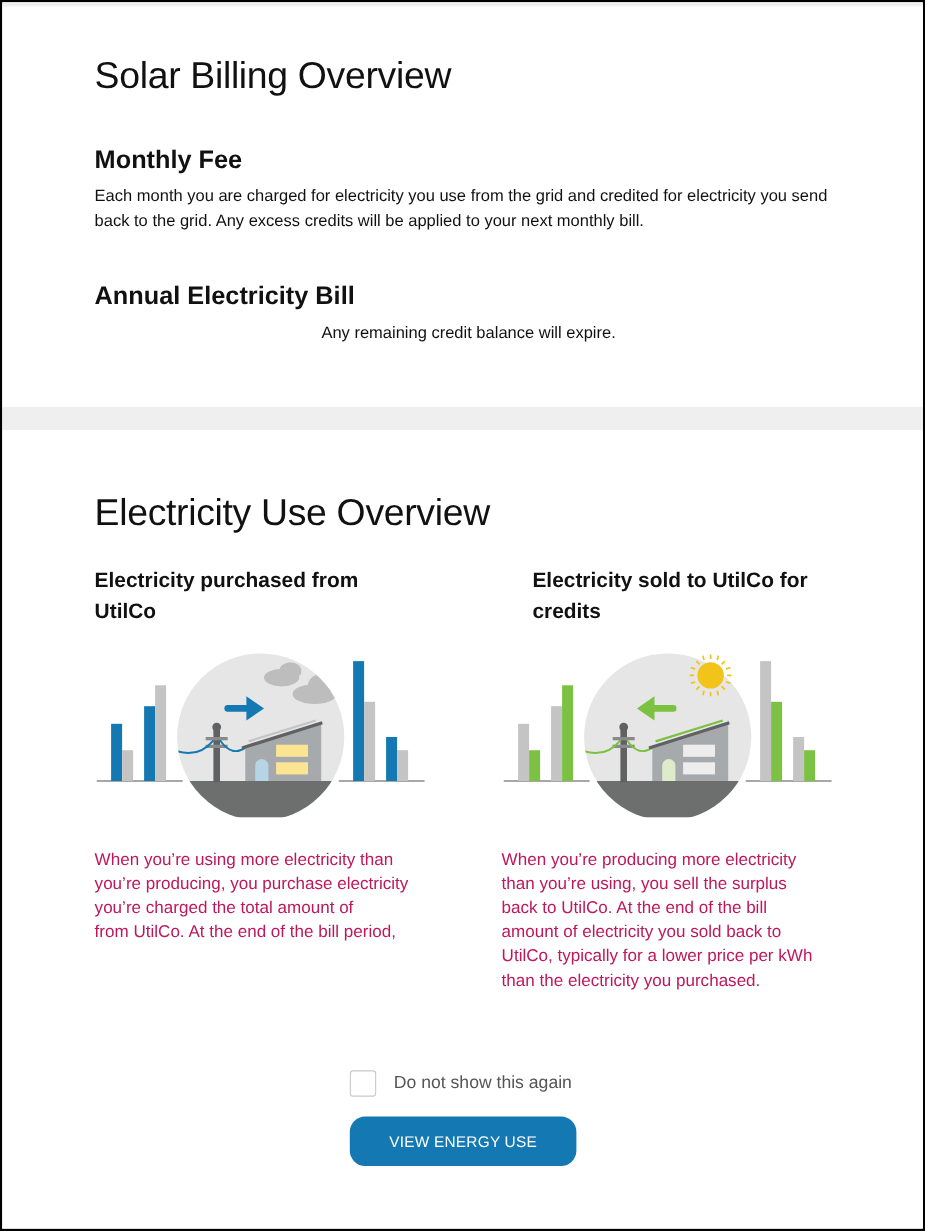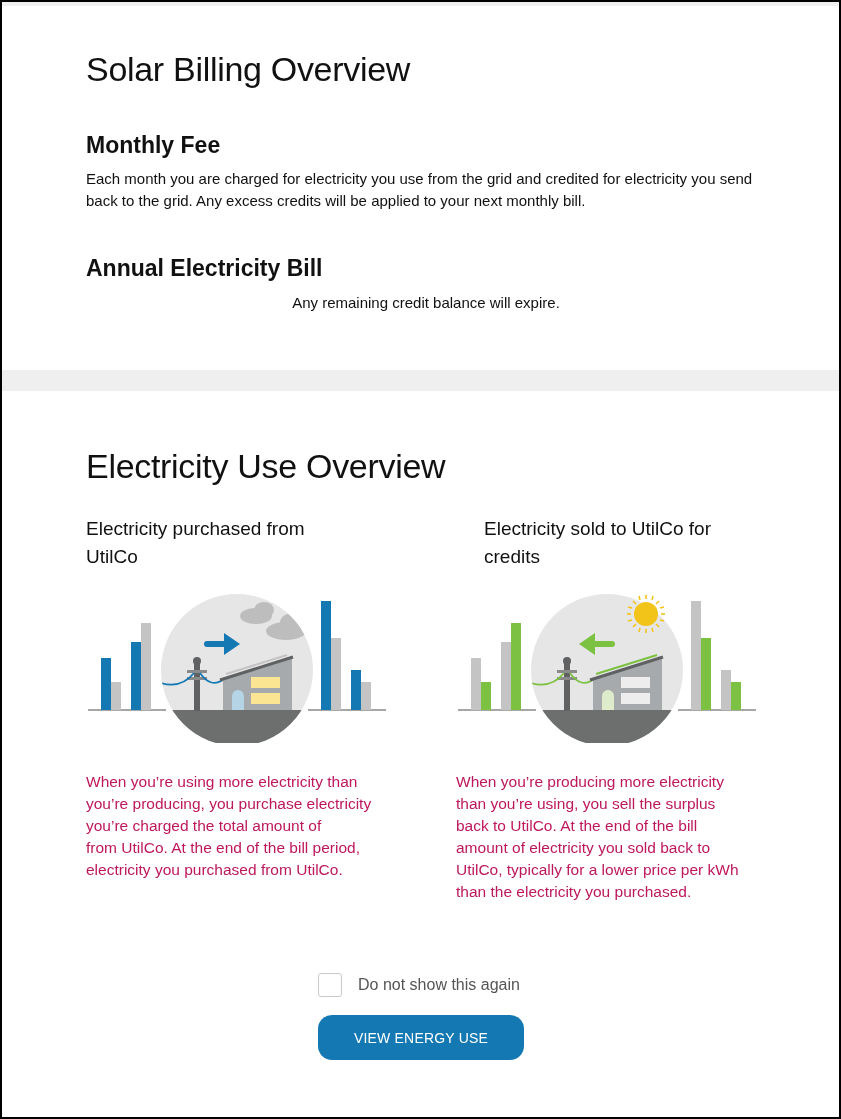--- a/index.html
+++ b/index.html
@@ -19,21 +19,21 @@
       position: absolute; left: 84px; font-size: 34px; font-weight: 400;
       letter-spacing: -0.3px; color: #111; text-align: right;
     }
     .h2 {
       position: absolute; left: 84px; font-size: 23px; font-weight: 700; color: #111;
     }
     .p {
       position: absolute; left: 84px; width: 680px; font-size: 15px; line-height: 22px; color: #111;
     }
     .col-title {
-      position: absolute; font-size: 19px; font-weight: 400; line-height: 28px; color: #111; width: 300px;
+      position: absolute; font-size: 19px; font-weight: 700; line-height: 28px; color: #111; width: 300px;
     }
     .col-text {
       position: absolute; font-size: 15.5px; line-height: 22px; color: #be185d; width: 310px;
     }
     .illus { position: absolute; width: 302px; height: 150px; }
 
     .check-row { position: absolute; left: 316px; top: 582px; display: flex; align-items: center; }
     .checkbox {
       width: 24px; height: 24px; border: 1px solid #c9c9c9; border-radius: 3px; background: #fff; cursor: pointer;
     }
@@ -115,21 +115,20 @@
         <rect x="165" y="100" width="29" height="11" fill="#fbe593"></rect>
         <path d="M146 117 V103 a6 6 0 0 1 12 0 V117 Z" fill="#b5d4e6"></path>
       </g>
     </svg>
 
     <div class="col-text" style="left:84px; top:380px;">
       <div>When you’re using more electricity than</div>
       <div>you’re producing, you purchase electricity</div>
       <div>you’re charged the total amount of</div>
       <div>from UtilCo. At the end of the bill period,</div>
-      <div>electricity you purchased from UtilCo.</div>
     </div>
 
     <div class="col-title" style="left:454px; top:124px;margin-left:28px;">
       <div>Electricity sold to UtilCo for</div>
       <div>credits</div>
     </div>
 
     <svg class="illus" style="left:454px; top:202px;" viewBox="0 0 302 150">
       <line x1="2" y1="117" x2="80" y2="117" stroke="#8a8a8a" stroke-width="1.5"></line>
       <line x1="222" y1="117" x2="300" y2="117" stroke="#8a8a8a" stroke-width="1.5"></line>

